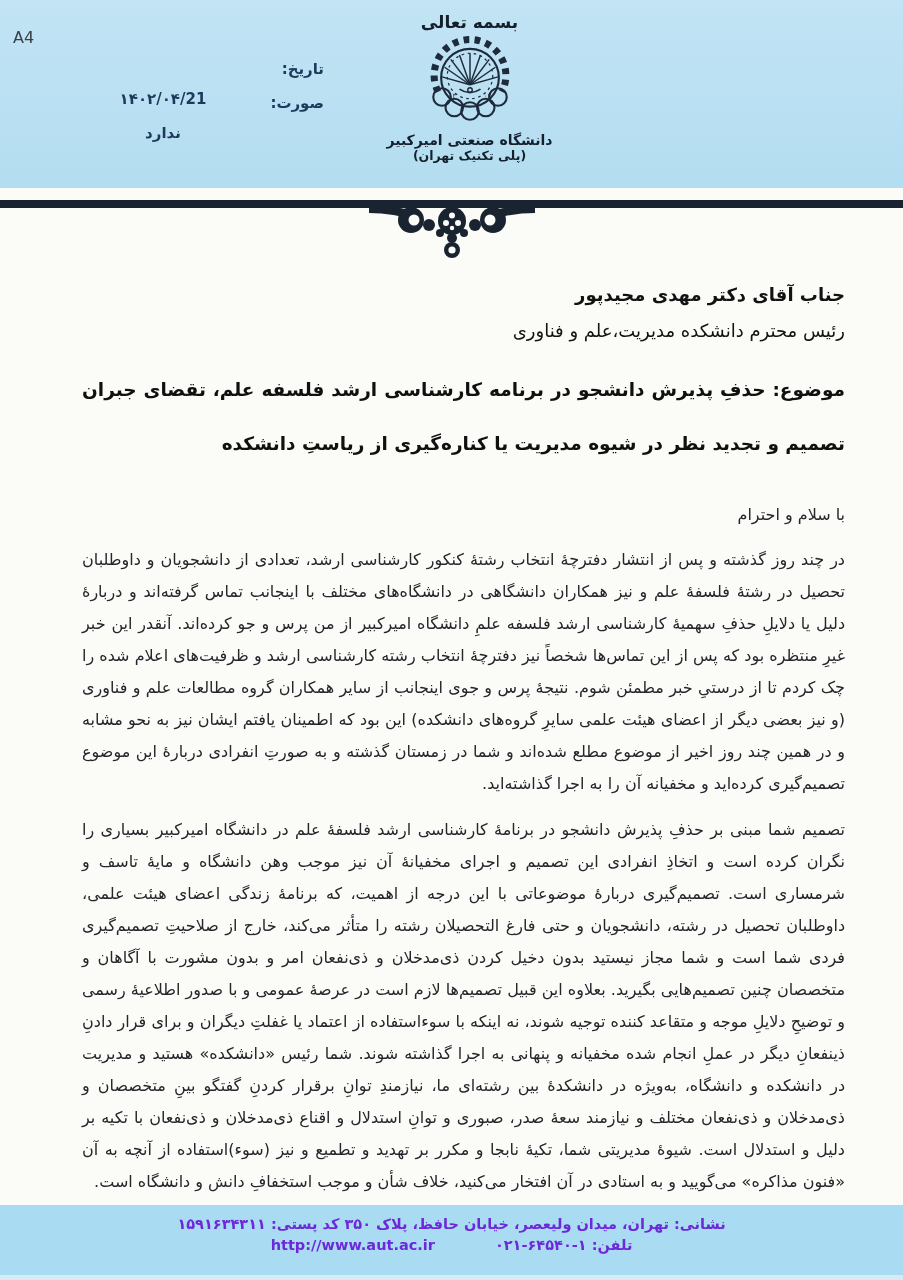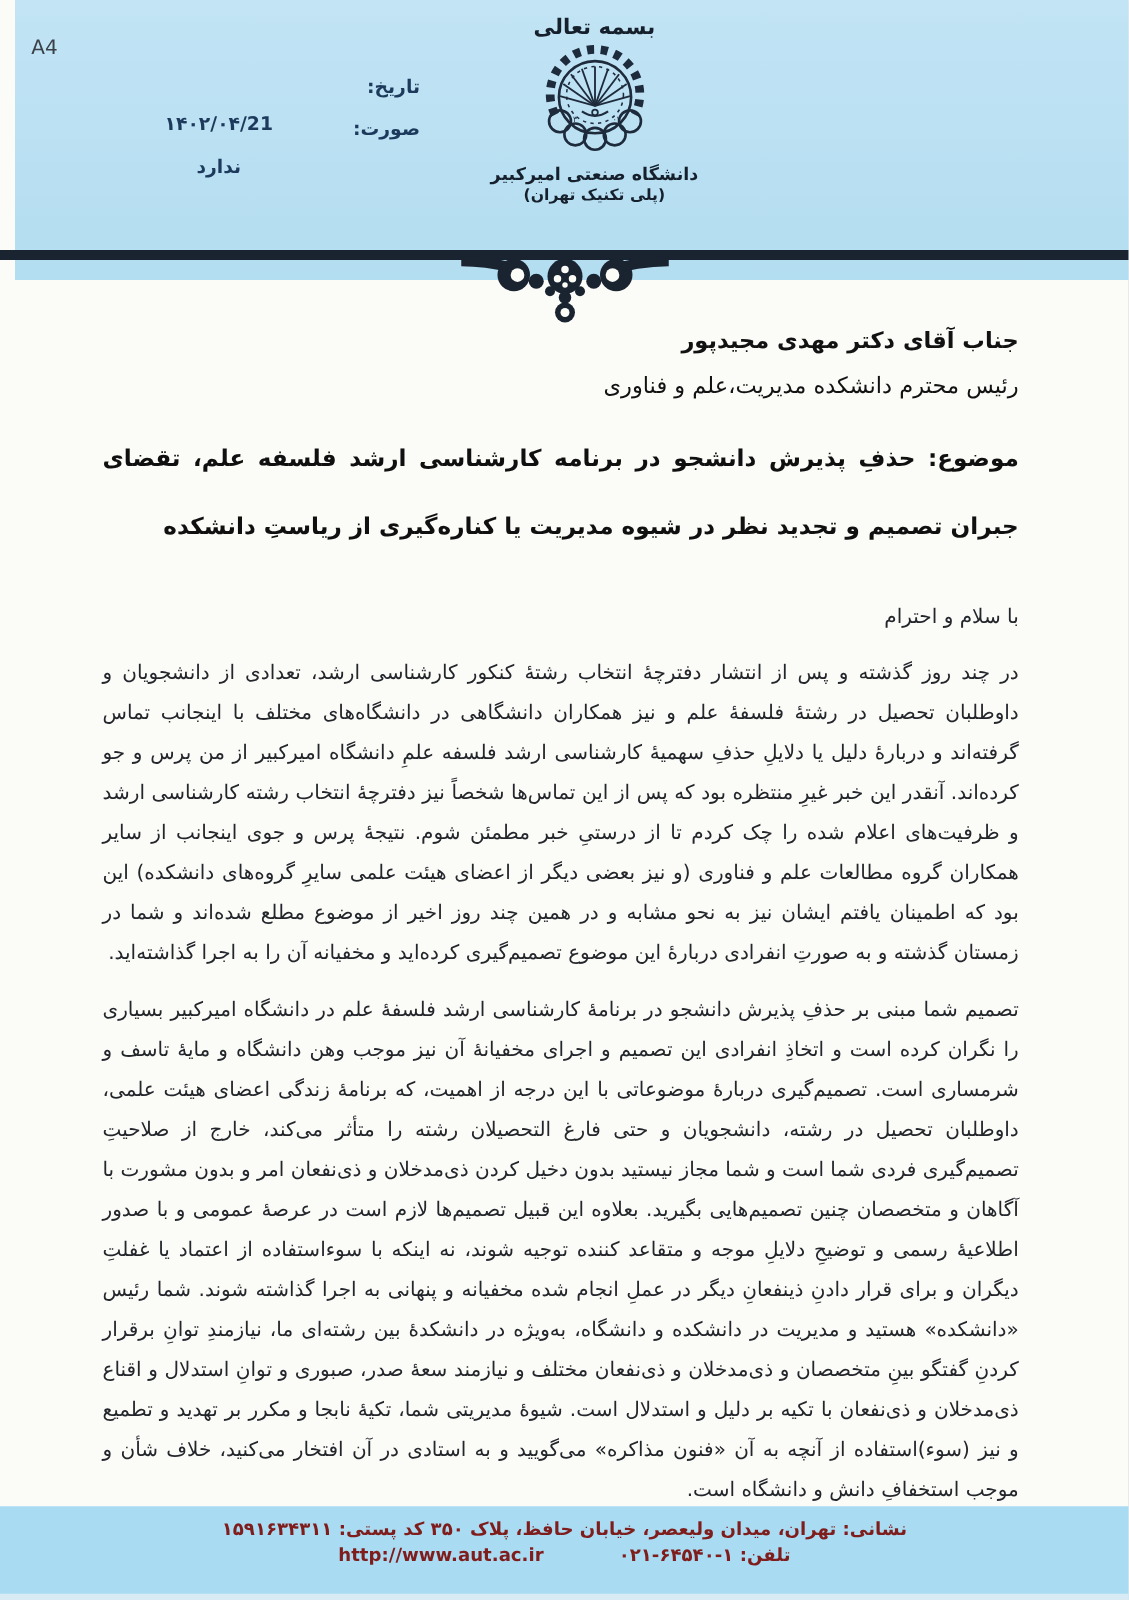--- a/index.html
+++ b/index.html
@@ -4,54 +4,54 @@
 <style>
   html,body{margin:0;padding:0;background:#e9e9e9;}
   .page{
     position:relative; width:903px; height:1280px; overflow:hidden;
     background:#fbfbf8;
     font-family:"DejaVu Sans", sans-serif;
     box-shadow:0 0 6px rgba(0,0,0,.25);
   }
   
   .letterhead{
-    position:absolute; top:0; left:12px; right:0; height:224px;
+    position:absolute; top:0; left:0; right:0; height:188px;
     background:linear-gradient(#c2e4f5,#b3ddf0);
   }
   .a4-label{position:absolute; top:28px; left:13px; font-size:16px; color:#3a4047; direction:ltr;}
   .head-center{position:absolute; top:12px; left:0; right:0; text-align:center; color:#15202c;padding-left:36px;}
   .bismillah{font-size:17px; font-weight:bold;}
   .logo-wrap{width:116px; height:98px; margin:2px auto 0;}
   .uni-name{font-size:14px; font-weight:bold; margin-top:0;}
   .uni-sub{font-size:12.5px; font-weight:bold; margin-top:0;}
   
   .meta{position:absolute; top:60px; left:76px; width:248px; direction:rtl;
         color:#1d3a5c; font-size:15px;}
   .meta-row{display:flex; height:34px; align-items:flex-start;}
   .meta-label{width:74px; font-weight:bold;}
   .meta-value{flex:1; text-align:center; font-weight:600; transform:translateY(30px);}
   .ltr-embed{direction:ltr; unicode-bidi:isolate; display:inline-block;}
   
   .divider-bar{position:absolute; top:200px; left:0; width:100%; height:8px; background:#1a2330;}
   .ornament{position:absolute; top:205px; left:50%; transform:translateX(-50%); width:170px; height:56px;}
   
-  .letter-body{position:absolute; top:200px; left:0; right:0; direction:rtl;
-               padding:0 88px 0 82px; color:#23262b;}
+  .letter-body{position:absolute; top:222px; left:0; right:0; direction:rtl;
+               padding:0 58px 0 82px; color:#23262b;}
   .recipient-name{margin-top:62px; font-weight:bold; font-size:18px; color:#121212;}
   .recipient-title{margin-top:15px; font-weight:normal; font-size:18px; color:#121212;}
   .subject{margin-top:22px; font-weight:bold; font-size:18.5px; line-height:54px;
            text-align:justify; color:#101010;}
   .salutation{margin-top:34px; font-size:16px;}
   .para{margin:0; font-size:16px; line-height:32px; text-align:justify;}
   .para-1{margin-top:20px;}
   .para-2{margin-top:14px;}
   
   .footer{position:absolute; left:0; right:0; bottom:0; height:70px;
           background:#a9dcf2; border-bottom:5px solid #d8ebf5;
-          direction:rtl; color:#7f1d1d; font-weight:bold;}
+          direction:rtl; color:#6d28d9; font-weight:bold;}
   .footer-address{text-align:center; margin-top:11px; font-size:14.5px;}
   .footer-line2{display:flex; justify-content:center; gap:60px; margin-top:5px; font-size:14.5px;}
   .footer-website{direction:ltr; unicode-bidi:isolate;}
   svg text{font-family:"DejaVu Sans", sans-serif;}
 </style>
 </head>
 <body>
 
 <div class="page">
 

